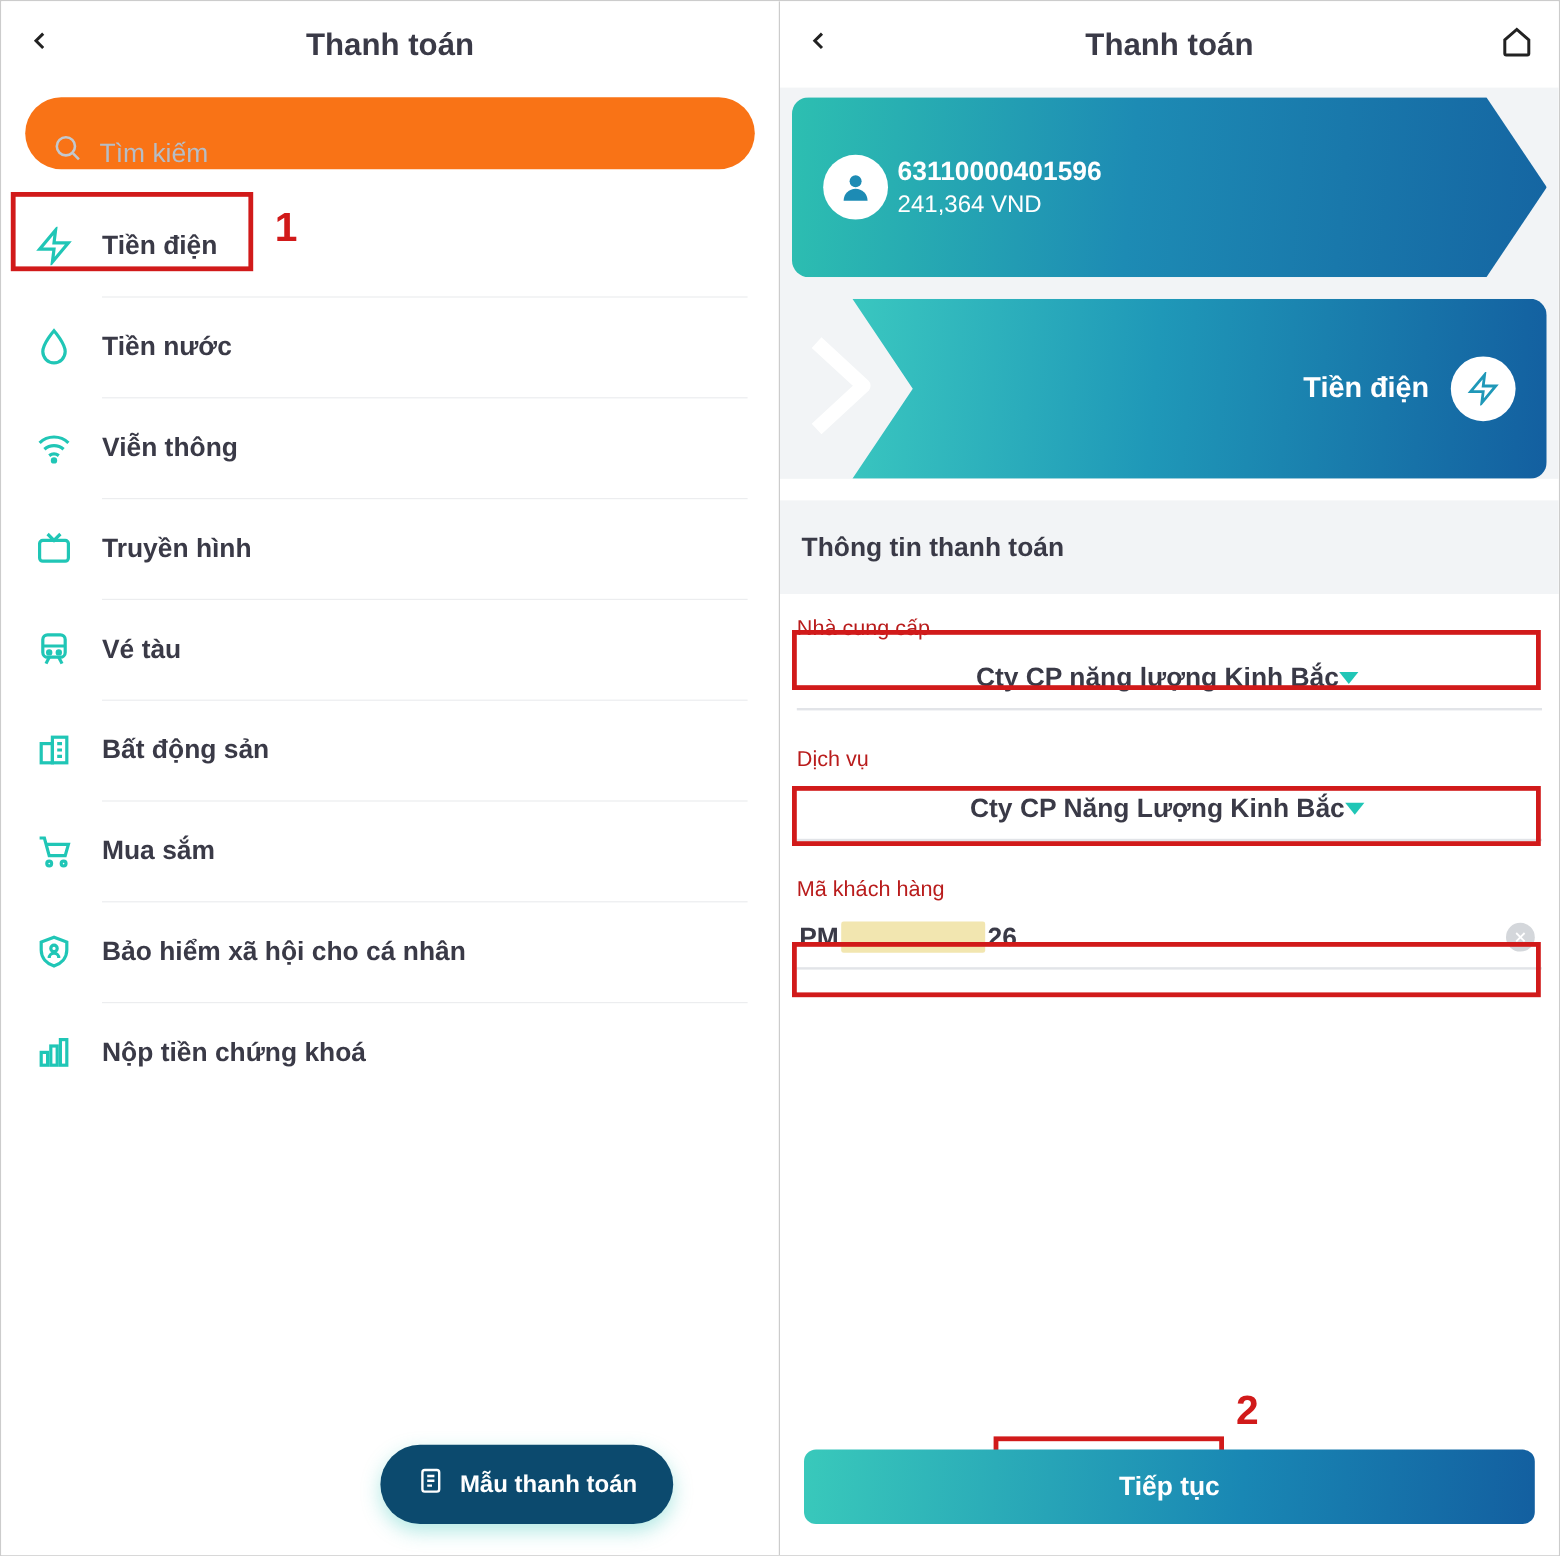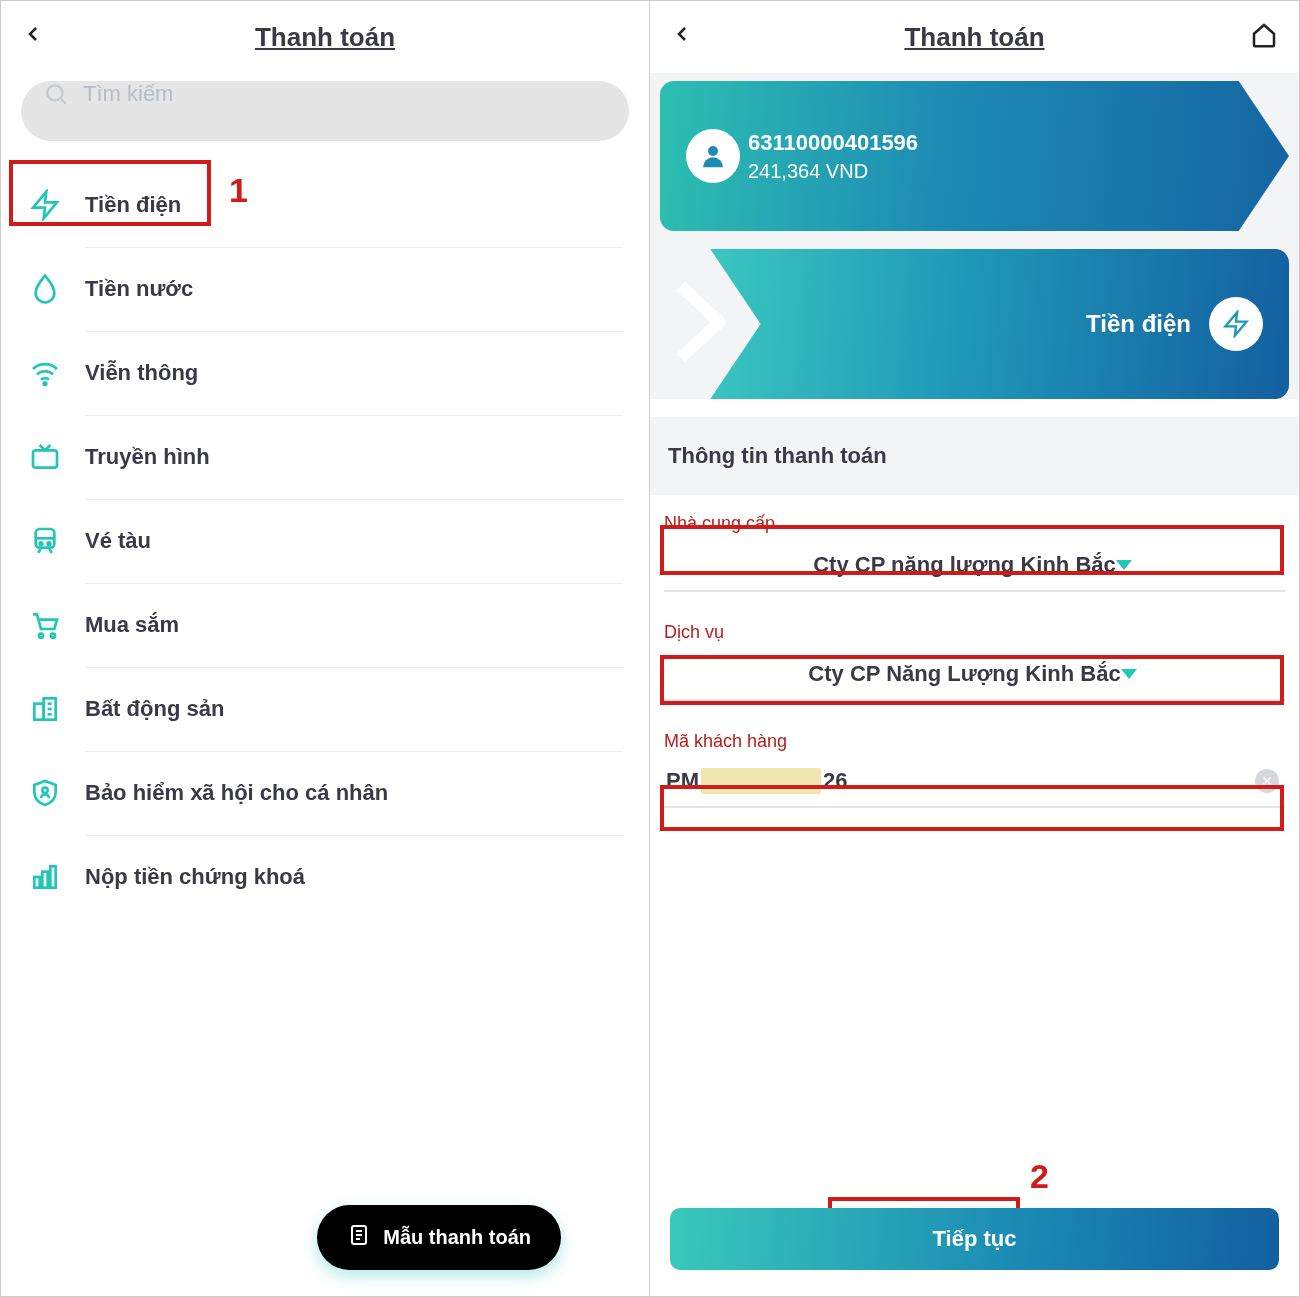--- a/index.html
+++ b/index.html
@@ -33,39 +33,38 @@
     cursor: pointer;
     width: 28px;
   }
   .header-title {
     position: absolute;
     left: 50%;
     transform: translateX(-50%);
     font-size: 26px;
     font-weight: 700;
     color: #3a3a47;
-    text-decoration: underline;
   }
   .home-btn {
     position: absolute;
     right: 20px;
     top: 50%;
     transform: translateY(-50%);
     cursor: pointer;
   }
   .home-btn svg { width: 30px; height: 30px; }
 
   
   .search-wrap {
     margin: 8px 20px 22px;
-    background: #e5e5e5;
+    background: #f97316;
     border-radius: 999px;
     height: 60px;
     display: flex;
-    align-items: flex-start;
+    align-items: flex-end;
     padding: 0 22px;
     gap: 14px;
   }
   .search-icon svg { width: 26px; height: 26px; stroke: #c2c8cf; }
   .search-input {
     border: none;
     background: transparent;
     outline: none;
     font-size: 22px;
     color: #333;
@@ -246,21 +245,21 @@
     display: flex; align-items: center; justify-content: center;
     font-size: 14px;
     cursor: pointer;
   }
 
   
   .fab {
     position: absolute;
     bottom: 26px;
     right: 88px;
-    background: #000000;
+    background: #0c4a6e;
     color: #fff;
     font-size: 20px;
     font-weight: 700;
     padding: 18px 30px;
     border-radius: 999px;
     display: flex;
     align-items: center;
     gap: 12px;
     cursor: pointer;
     box-shadow: 0 6px 16px rgba(35,193,177,.35);
@@ -361,39 +360,39 @@
             <line x1="7" y1="21" x2="9" y2="17"></line>
             <line x1="17" y1="21" x2="15" y2="17"></line>
           </svg>
       </span>
       <span class="menu-label">Vé tàu</span>
     </div>
 
     <div class="menu-item">
       <span class="menu-icon">
         <svg viewBox="0 0 24 24" fill="none" stroke="currentColor" stroke-width="2">
-            <circle cx="9" cy="20" r="1.5"></circle>
-            <circle cx="18" cy="20" r="1.5"></circle>
-            <path d="M3 4h3l3 11h10l2-7H7"></path>
-          </svg>
-      </span>
-      <span class="menu-label">Mua sắm</span>
-    </div>
-
-    <div class="menu-item">
-      <span class="menu-icon">
-        <svg viewBox="0 0 24 24" fill="none" stroke="currentColor" stroke-width="2">
             <rect x="4" y="8" width="7" height="12"></rect>
             <rect x="11" y="4" width="9" height="16"></rect>
             <line x1="14" y1="8" x2="17" y2="8"></line>
             <line x1="14" y1="12" x2="17" y2="12"></line>
             <line x1="14" y1="16" x2="17" y2="16"></line>
           </svg>
       </span>
       <span class="menu-label">Bất động sản</span>
+    </div>
+
+    <div class="menu-item">
+      <span class="menu-icon">
+        <svg viewBox="0 0 24 24" fill="none" stroke="currentColor" stroke-width="2">
+            <circle cx="9" cy="20" r="1.5"></circle>
+            <circle cx="18" cy="20" r="1.5"></circle>
+            <path d="M3 4h3l3 11h10l2-7H7"></path>
+          </svg>
+      </span>
+      <span class="menu-label">Mua sắm</span>
     </div>
 
     <div class="menu-item">
       <span class="menu-icon">
         <svg viewBox="0 0 24 24" fill="none" stroke="currentColor" stroke-width="2">
             <path d="M12 3 L4 6 v5 c0 5 3.5 8.5 8 10 c4.5-1.5 8-5 8-10 V6 Z"></path>
             <circle cx="12" cy="10" r="2"></circle>
             <path d="M9 16 a3 3 0 0 1 6 0"></path>
           </svg>
       </span>

